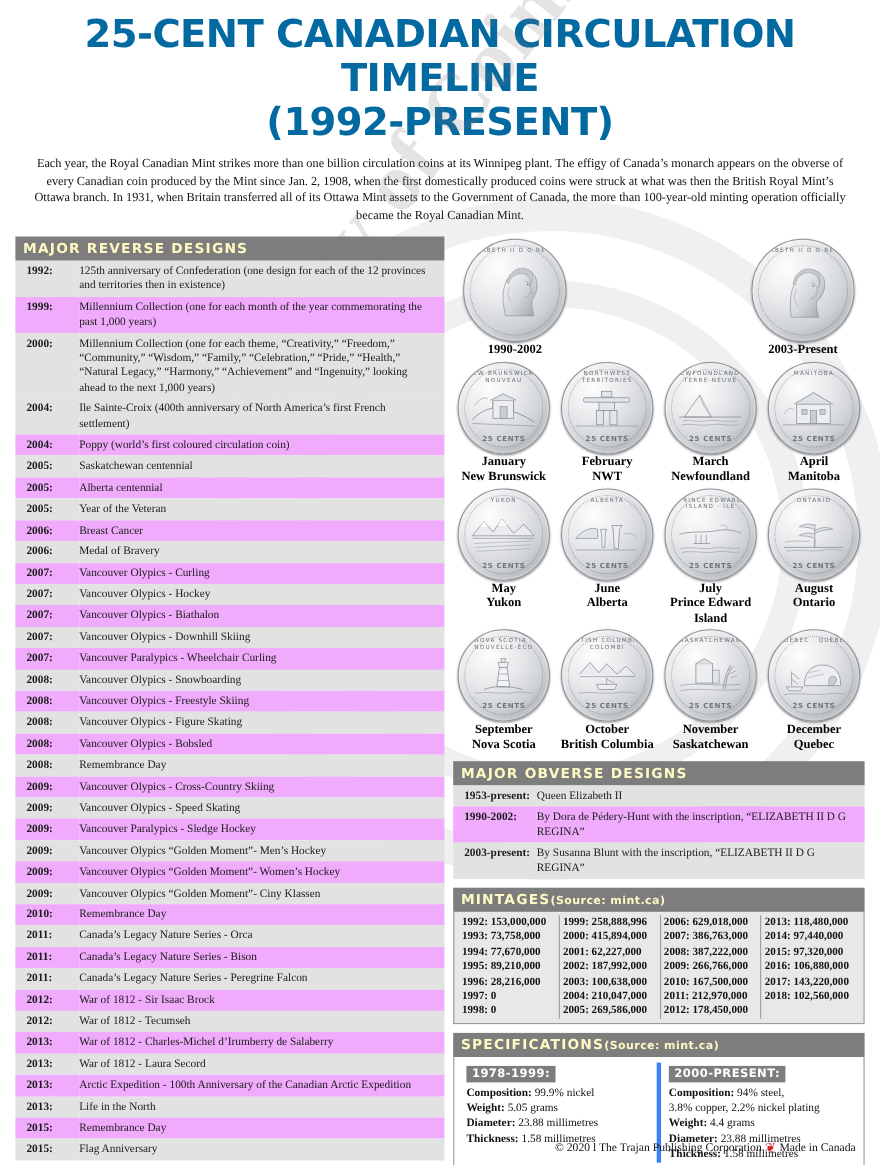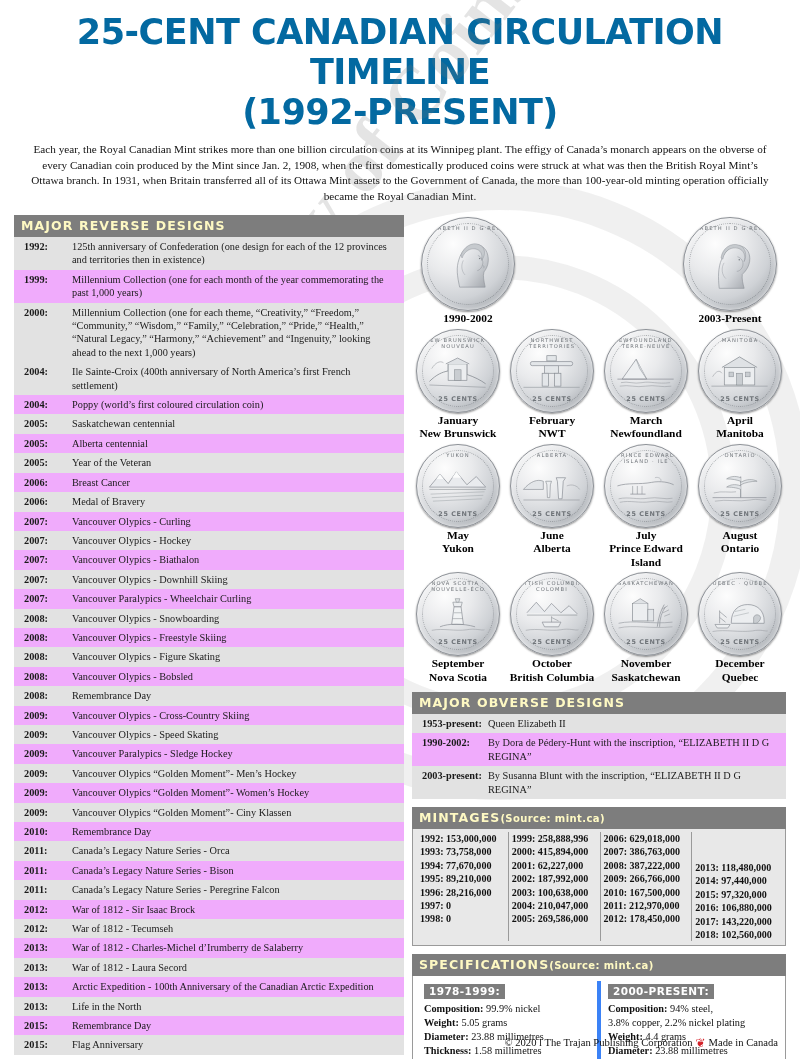--- a/index.html
+++ b/index.html
@@ -192,21 +192,21 @@
   #mintage-box { border: 1px solid #9a9a9a; border-top: none; background: #e8e8e8; }
   #mintage-grid {
     display: flex;
     padding: 3px 2px 4px 4px;
   }
   .mint-col {
     flex: 1;
     padding: 0 3px;
     border-right: 1px solid #9a9a9a;
   }
-  .mint-col:last-child { border-right: none; margin-top: 29px; }
+  .mint-col:last-child { border-right: none; }
   .mint-item {
     font-size: 10.1px;
     line-height: 13.4px;
     font-weight: bold;
     white-space: nowrap;
     color: #111;
   }
 
   
   #spec-box { border: 1px solid #9a9a9a; border-top: none; background: #ffffff; }

